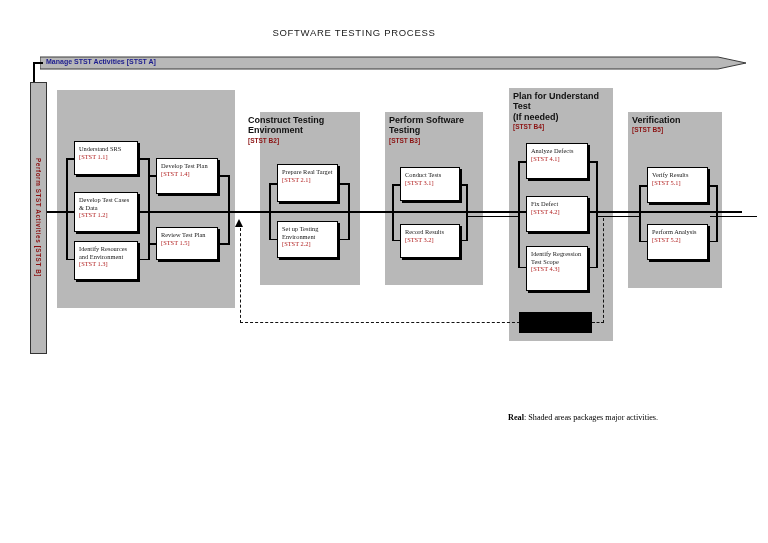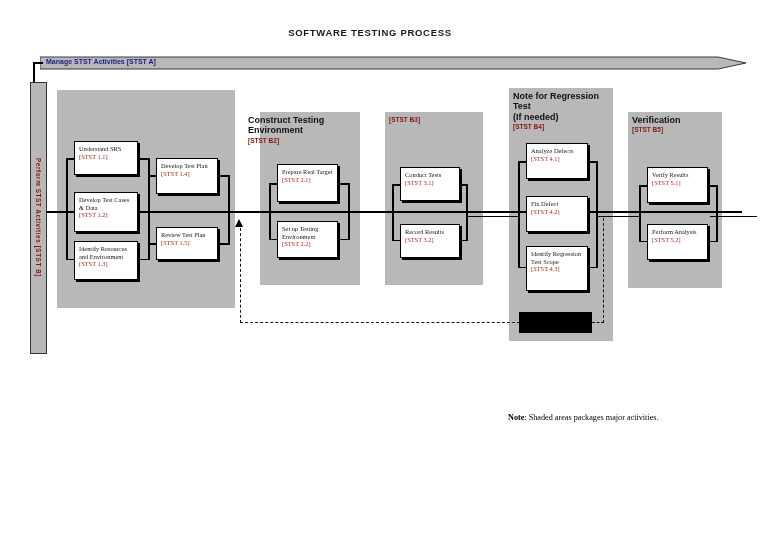--- a/index.html
+++ b/index.html
@@ -1,20 +1,20 @@
 <!DOCTYPE html>
 <html><head>
 <meta charset="utf-8">
 <style>
   html,body{margin:0;padding:0;background:#fff;}
   #page{position:relative;width:768px;height:543px;background:#ffffff;overflow:hidden;
         font-family:"Liberation Sans",sans-serif;}
   .abs{position:absolute;}
   #title{position:absolute;top:27px;left:0;width:708px;text-align:center;
-         font-size:9.5px;font-weight:bold;letter-spacing:.7px;color:#1a1a1a;margin-left:16px;}
+         font-size:9.5px;font-weight:normal;letter-spacing:.7px;color:#1a1a1a;}
   .section{position:absolute;background:#b8b8b8;z-index:0;}
   .sec-head{position:absolute;z-index:2;font-size:9px;font-weight:700;color:#111;line-height:1.15;}
   .sec-ref{font-family:"Liberation Sans",sans-serif;font-size:6.5px;font-weight:bold;color:#8b1212;margin-top:1px;}
   .task{position:absolute;background:#fff;border:1px solid #000;box-shadow:2px 2px 0 #000;
         z-index:2;padding:3px 2px 0 4px;box-sizing:border-box;
         font-family:"Liberation Serif",serif;font-size:6.4px;line-height:1.2;color:#1a1a1a;}
   .task .ref{color:#b22222;display:block;}
   .line{position:absolute;background:#000;z-index:1;}
   .dashv{position:absolute;border-left:1.5px dashed #111;z-index:1;}
   .dashh{position:absolute;border-top:1.5px dashed #111;z-index:1;}
@@ -50,24 +50,25 @@
   <div class="section" style="left:260px;top:112px;width:100px;height:173px;"></div>
   <div class="section" style="left:385px;top:112px;width:98px;height:173px;"></div>
   <div class="section" style="left:509px;top:88px;width:104px;height:253px;"></div>
   <div class="section" style="left:628px;top:112px;width:94px;height:176px;"></div>
 
   <div class="sec-head" style="left:248px;top:115px;width:92px;">
     <div>Construct Testing Environment</div>
     <div class="sec-ref">[STST B2]</div>
   </div>
   <div class="sec-head" style="left:389px;top:115px;width:90px;">
+    <div>Perform Software Testing</div>
     <div class="sec-ref">[STST B3]</div>
   </div>
   <div class="sec-head" style="left:513px;top:91px;width:97px;">
-    <div>Note for Regression Test</div>
+    <div>Plan for Understand Test</div>
     <div>(If needed)</div>
     <div class="sec-ref">[STST B4]</div>
   </div>
   <div class="sec-head" style="left:632px;top:115px;width:88px;">
     <div>Verification</div>
     <div class="sec-ref">[STST B5]</div>
   </div>
 
   <div class="task" style="left:74px;top:141px;width:64px;height:34px;">
     <span>Understand SRS</span>
@@ -128,21 +129,21 @@
   <div class="task" style="left:647px;top:224px;width:61px;height:36px;">
     <span>Perform Analysis</span>
     <span class="ref">[STST 5.2]</span>
   </div>
 
   <div id="redacted-box"></div>
 
   <div id="arrow-up"></div>
 
   <div id="note">
-    <div><b>Note</b><span>: Shaded areas packages major activities.</span></div>
+    <div><b>Real</b><span>: Shaded areas packages major activities.</span></div>
   </div>
 
 <div class="line" style="left: 47px; top: 211px; width: 695px; height: 2px;"></div>
     <div class="line" style="left: 467px; top: 216px; width: 53px; height: 1px;"></div>
     <div class="line" style="left: 596px; top: 216px; width: 44px; height: 1px;"></div>
     <div class="line" style="left: 710px; top: 216px; width: 47px; height: 1px;"></div>
     <div class="line" style="left: 33px; top: 62px; width: 10px; height: 1.5px;"></div>
     <div class="line" style="left: 33px; top: 62px; width: 1.5px; height: 21px;"></div>
     <div class="line" style="left: 66px; top: 158px; width: 1.5px; height: 102px;"></div>
     <div class="line" style="left: 66px; top: 158px; width: 8px; height: 1.5px;"></div>

